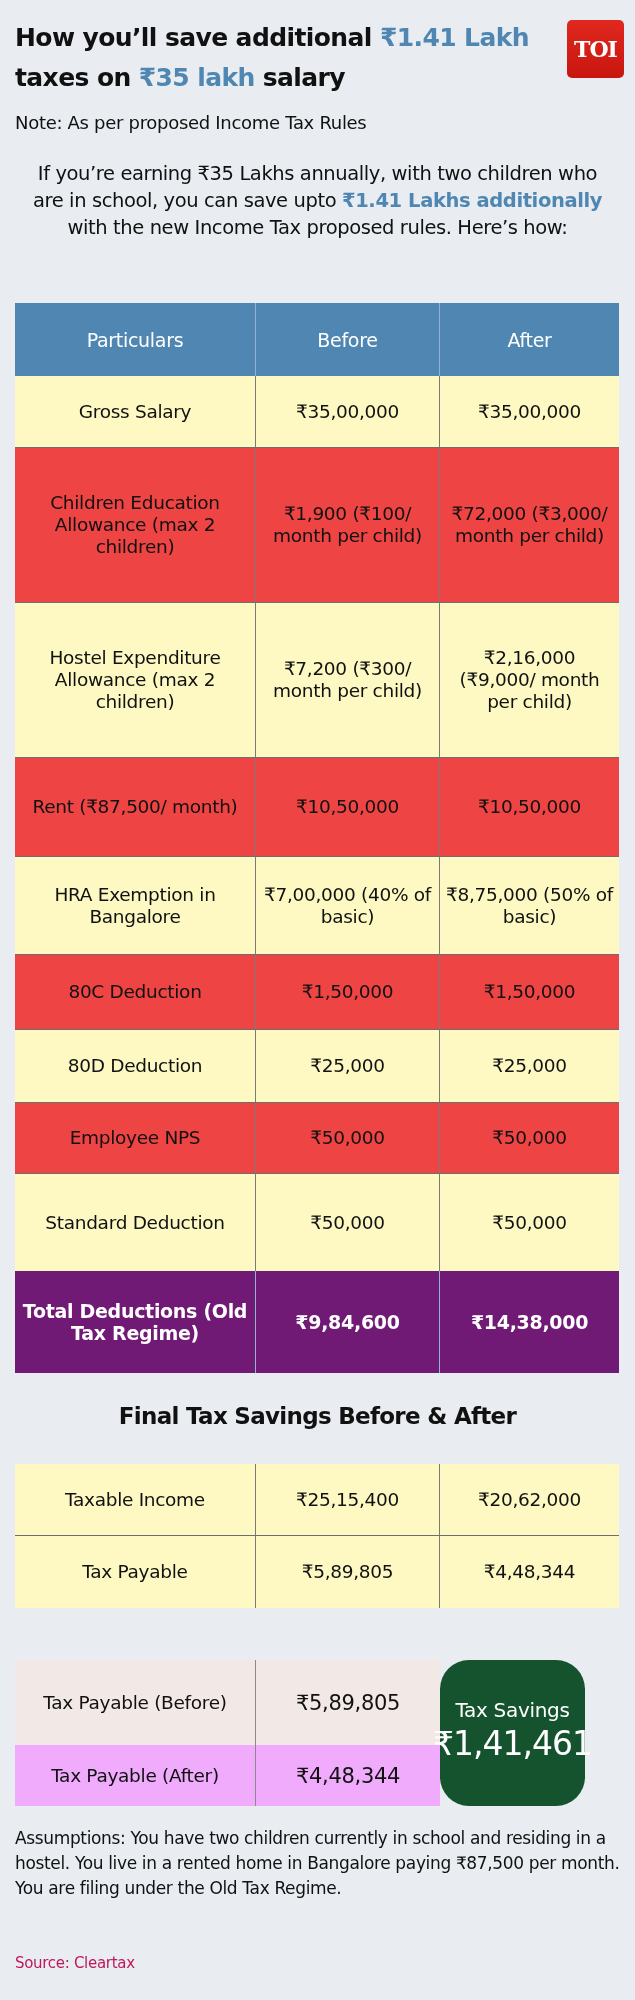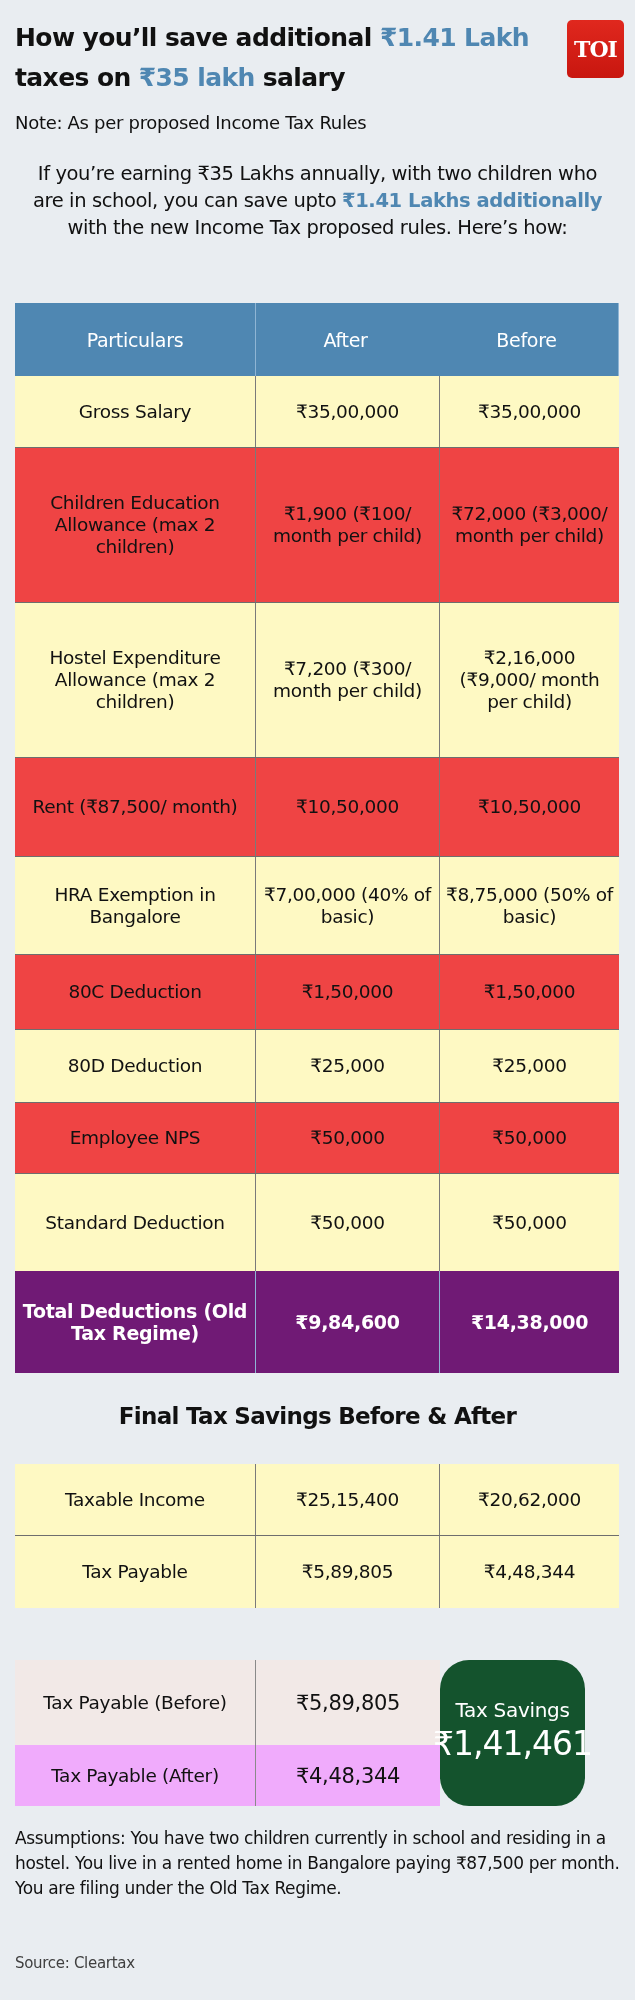--- a/index.html
+++ b/index.html
@@ -36,42 +36,42 @@
   .sv-row { display: flex; }
   .sv-row.before { background: #f2e9e7; height: 85px; }
   .sv-row.after { background: #f0abfc; height: 61px; }
   .sv-row .c1 { border-right: 1px solid #8a8a8a; }
   .sv-row .c2 { border-right: none; }
   .sv-box { position: absolute; left: 425px; top: 0; width: 145px; height: 146px; background: #14532d; color: #fff; display: flex; flex-direction: column; align-items: center; justify-content: center; border-radius: 29px; }
   .sv-box .lbl { font-size: 20px; letter-spacing: -0.3px; margin-top: -6px; }
   .sv-box .val { font-size: 33px; letter-spacing: -1px; margin-top: 2px; }
 
   .assump { position: absolute; left: 15px; top: 1826px; width: 605px; font-size: 17px; line-height: 25px; color: #111; letter-spacing: -0.35px; }
-  .source { position: absolute; left: 15px; top: 1954px; font-size: 15px; color: #404040; letter-spacing: -0.3px; }
+  .source { position: absolute; left: 15px; top: 1954px; font-size: 15px; color: #be185d; letter-spacing: -0.3px; }
 </style>
 </head>
 <body>
 
 <div class="title">
   <span>How you’ll save additional </span><span class="hl">₹1.41 Lakh</span><br><span> taxes on </span><span class="hl">₹35 lakh</span><span> salary</span>
 </div>
 <div class="logo">
     <span>TOI</span>
   </div>
 <div class="note">Note: As per proposed Income Tax Rules</div>
 
 <div class="intro">
   <span>If you’re earning ₹35 Lakhs annually, with two children who are in school, you can save upto </span><span class="hl">₹1.41 Lakhs additionally</span><span> with the new Income Tax proposed rules. Here’s how:</span>
 </div>
 
 <div class="tbl" style="top:303px;">
   <div class="row head" style="height:73px;">
     <div class="cell c1">Particulars</div>
+    <div class="cell c2">Before</div>
     <div class="cell c3">After</div>
-    <div class="cell c2">Before</div>
   </div>
   <div class="row warm" style="height:72px;">
     <div class="cell c1">Gross Salary</div>
     <div class="cell c2">₹35,00,000</div>
     <div class="cell c3">₹35,00,000</div>
   </div>
   <div class="row light" style="height:155px;">
     <div class="cell c1">Children Education Allowance (max 2 children)</div>
     <div class="cell c2">₹1,900 (₹100/ month per child)</div>
     <div class="cell c3">₹72,000 (₹3,000/ month per child)</div>

